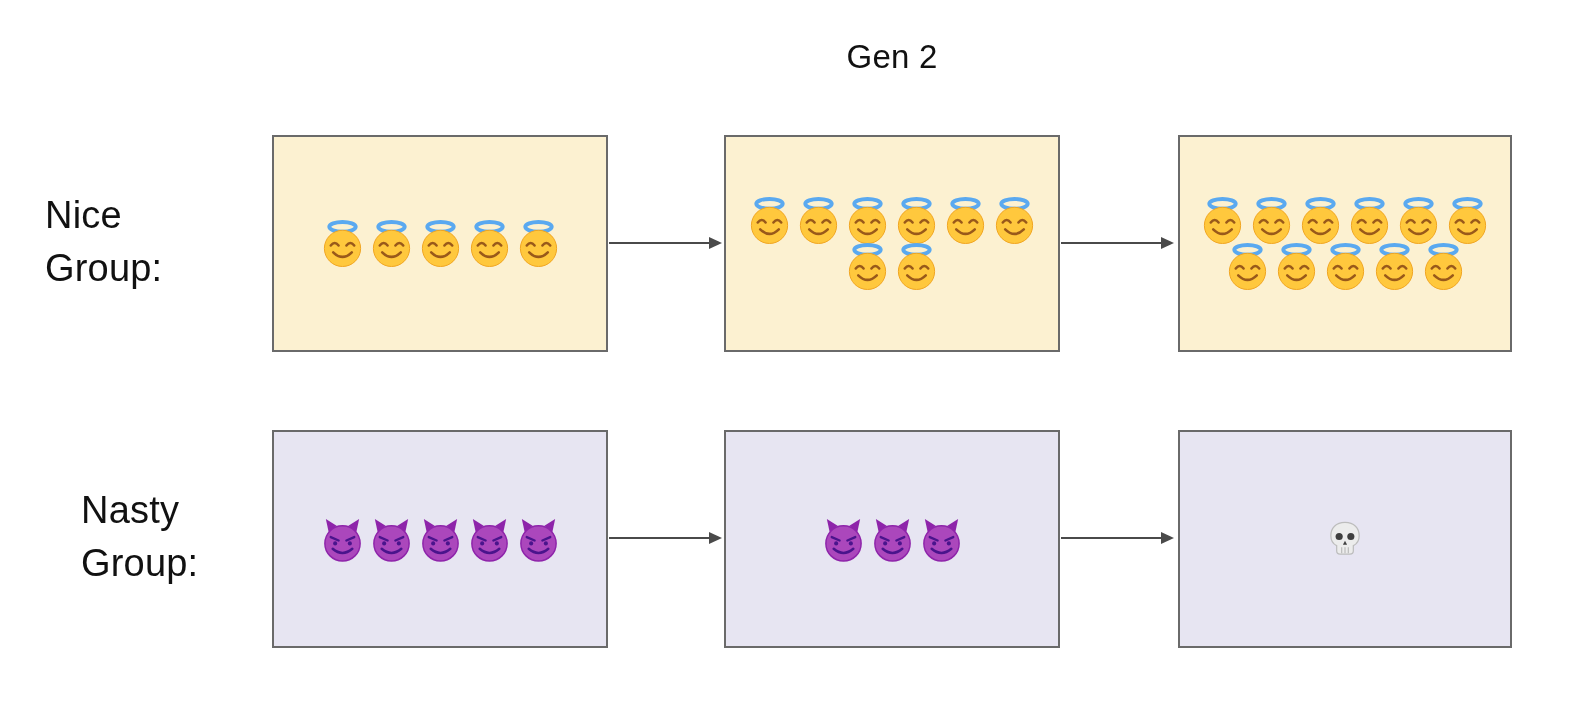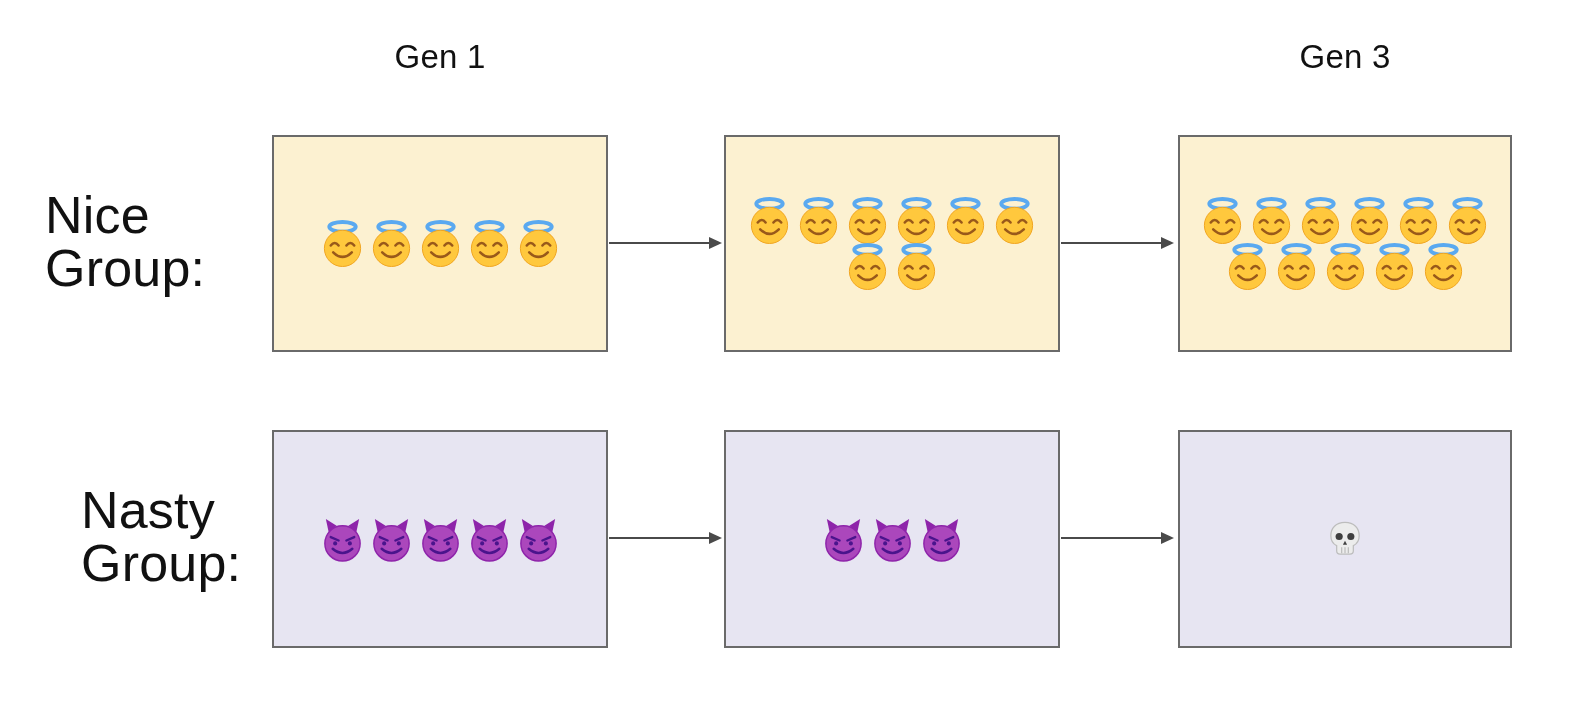--- a/index.html
+++ b/index.html
@@ -19,21 +19,21 @@
   .col-header {
     position: absolute;
     top: 38px;
     text-align: center;
     font-size: 33px;
     font-weight: 500;
     letter-spacing: 0.2px;
   }
   .group-label {
     position: absolute;
-    font-size: 52px;
+    font-size: 38px;
     font-weight: 500;
     line-height: 53px;
     letter-spacing: 0.2px;
   }
   .box {
     position: absolute;
     box-sizing: border-box;
     border: 2px solid #6a6a6a;
     display: flex;
     flex-direction: column;
@@ -51,22 +51,21 @@
   .angel-halo-face-icon svg { width: 47px; height: 49px; }
   .devil-face-icon svg { width: 47px; height: 47px; }
   .skull-icon svg { width: 40px; height: 40px; }
   .arrow { position: absolute; color: #4a4a4a; }
 </style>
 </head>
 <body>
 
 <div class="diagram" style="background: rgb(255, 255, 255);">
 
-  <div class="col-header" style="left:272px; width:336px;">Gen 1</div>
-  <div class="col-header" style="left:1178px; width:334px;">Gen 3</div>
+  <div class="col-header" style="left:724px; width:336px;">Gen 2</div>
 
   <div class="group-label" style="left:45px; top:189px;">
     <div>Nice</div>
     <div>Group:</div>
   </div>
   <div class="group-label" style="left:45px; top:484px;margin-left:36px;">
     <div>Nasty</div>
     <div>Group:</div>
   </div>
 

